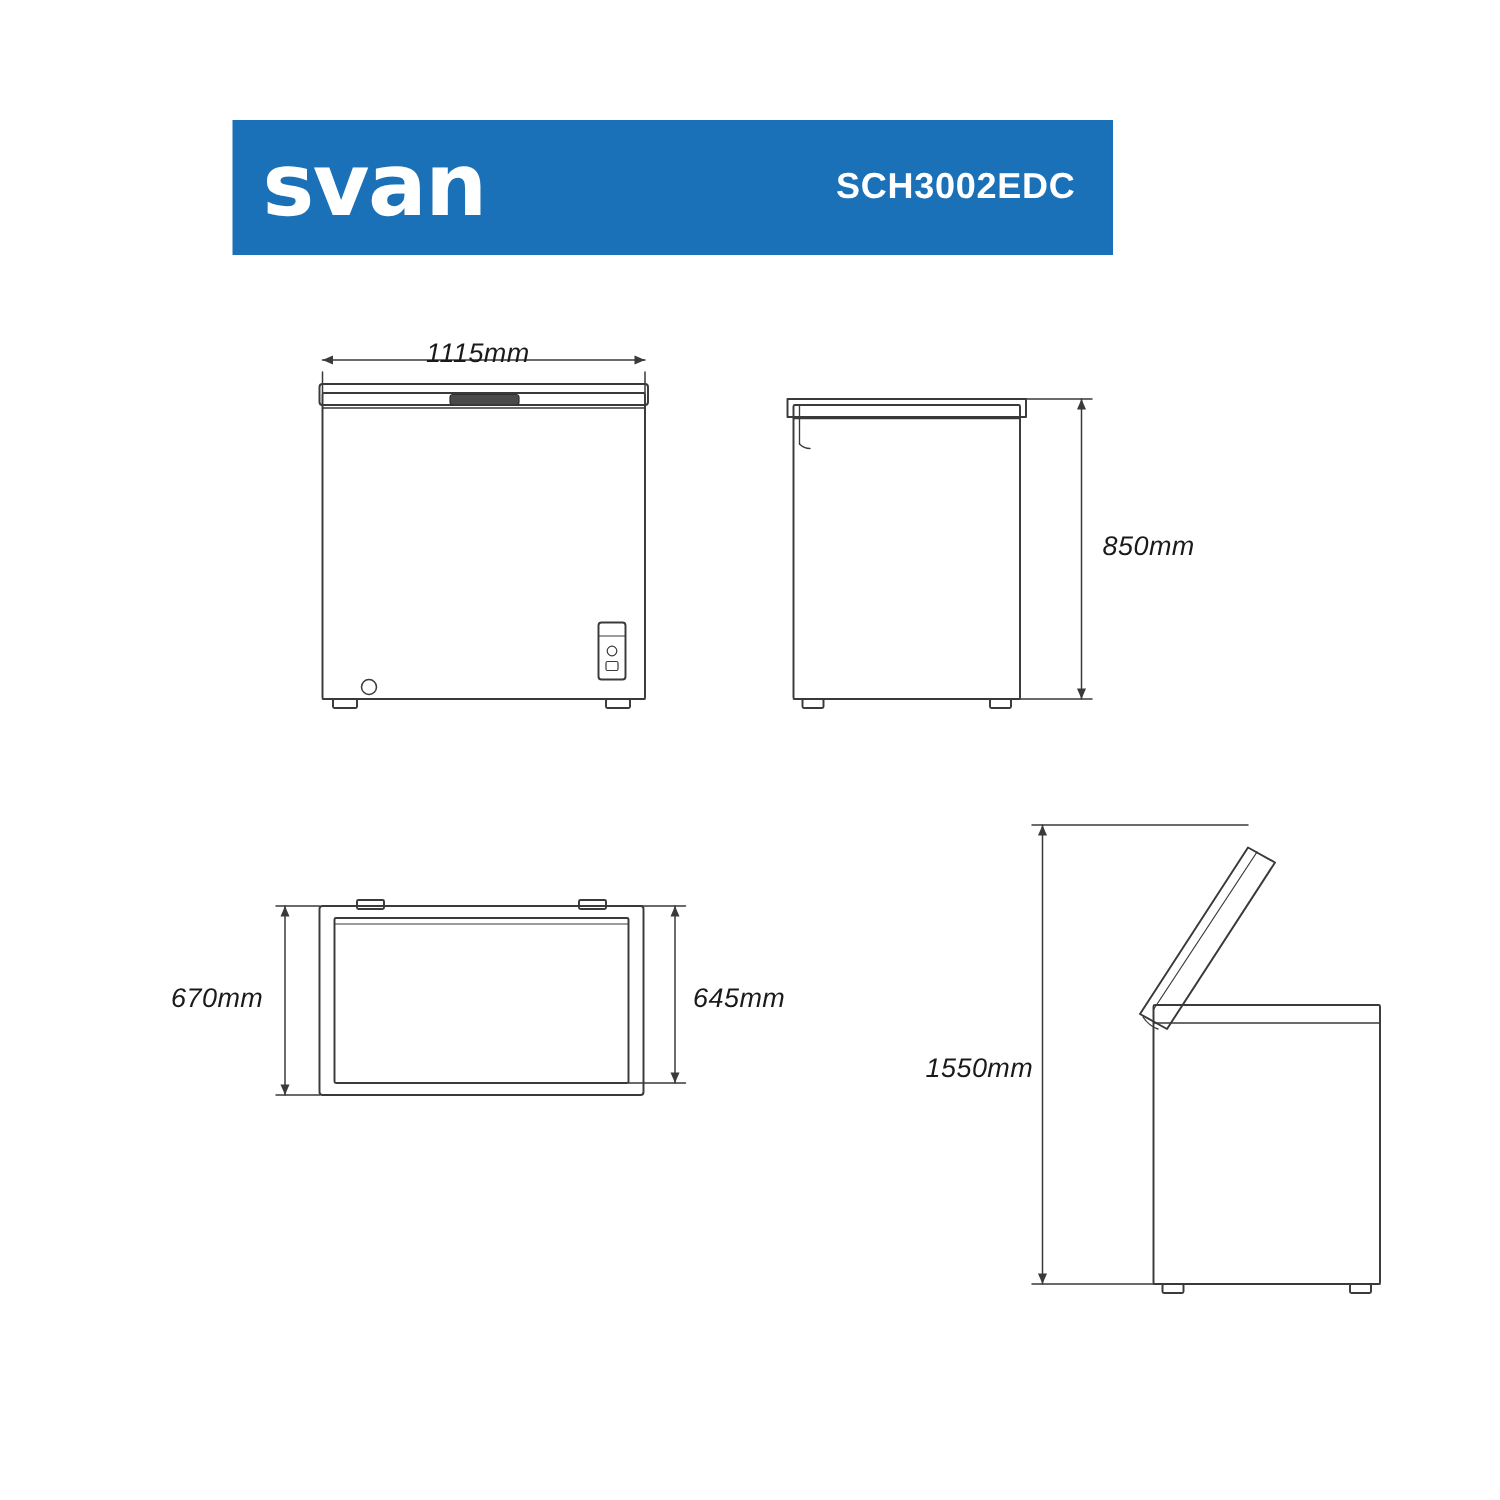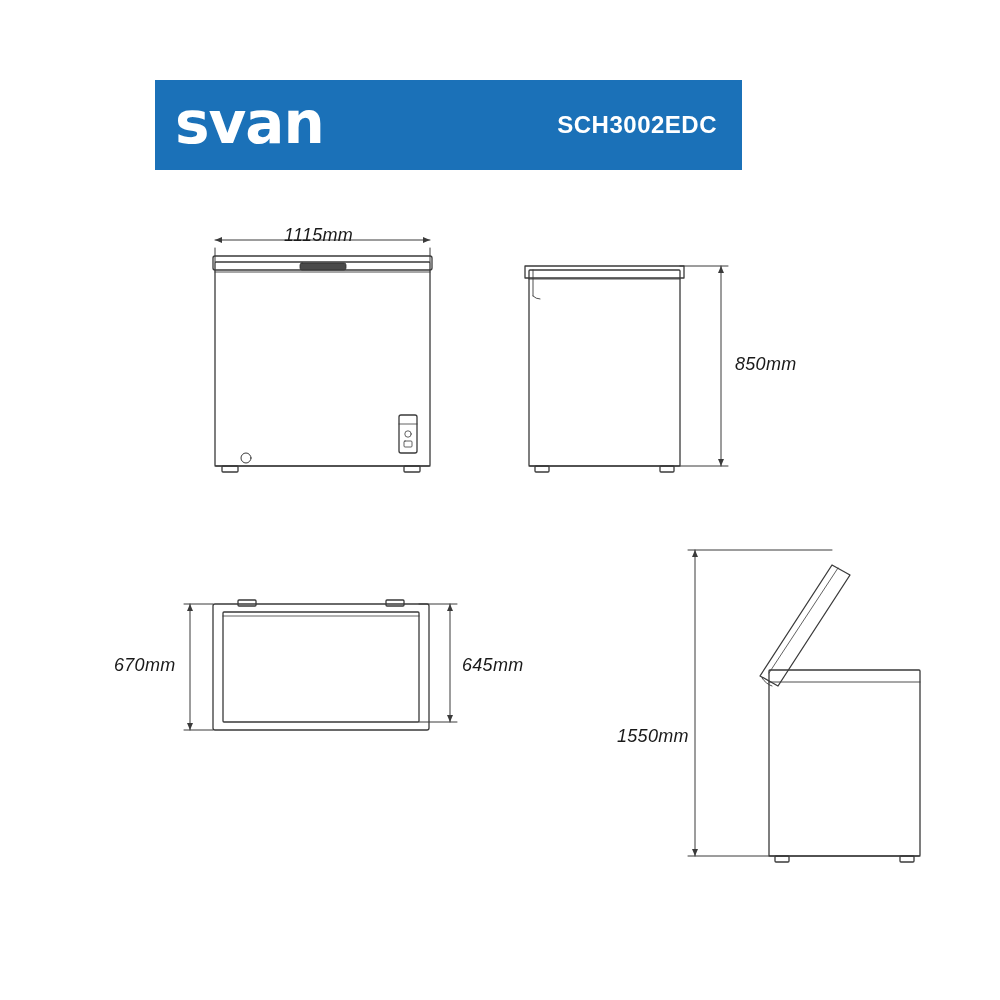--- a/index.html
+++ b/index.html
@@ -174,15 +174,15 @@
   </svg>
 
   <span class="dim-label" style="left:272px; top:225px;">1115mm</span>
 
   <span class="dim-label" style="left:723px; top:354px;">850mm</span>
 
   <span class="dim-label" style="left:88px; top:655px;margin-left:14px;">670mm</span>
 
   <span class="dim-label" style="left:450px; top:655px;">645mm</span>
 
-  <span class="dim-label" style="left:605px; top:702px;margin-top:24px;">1550mm</span>
+  <span class="dim-label" style="left:605px; top:702px;">1550mm</span>
 
 </div>
 
 </body></html>

